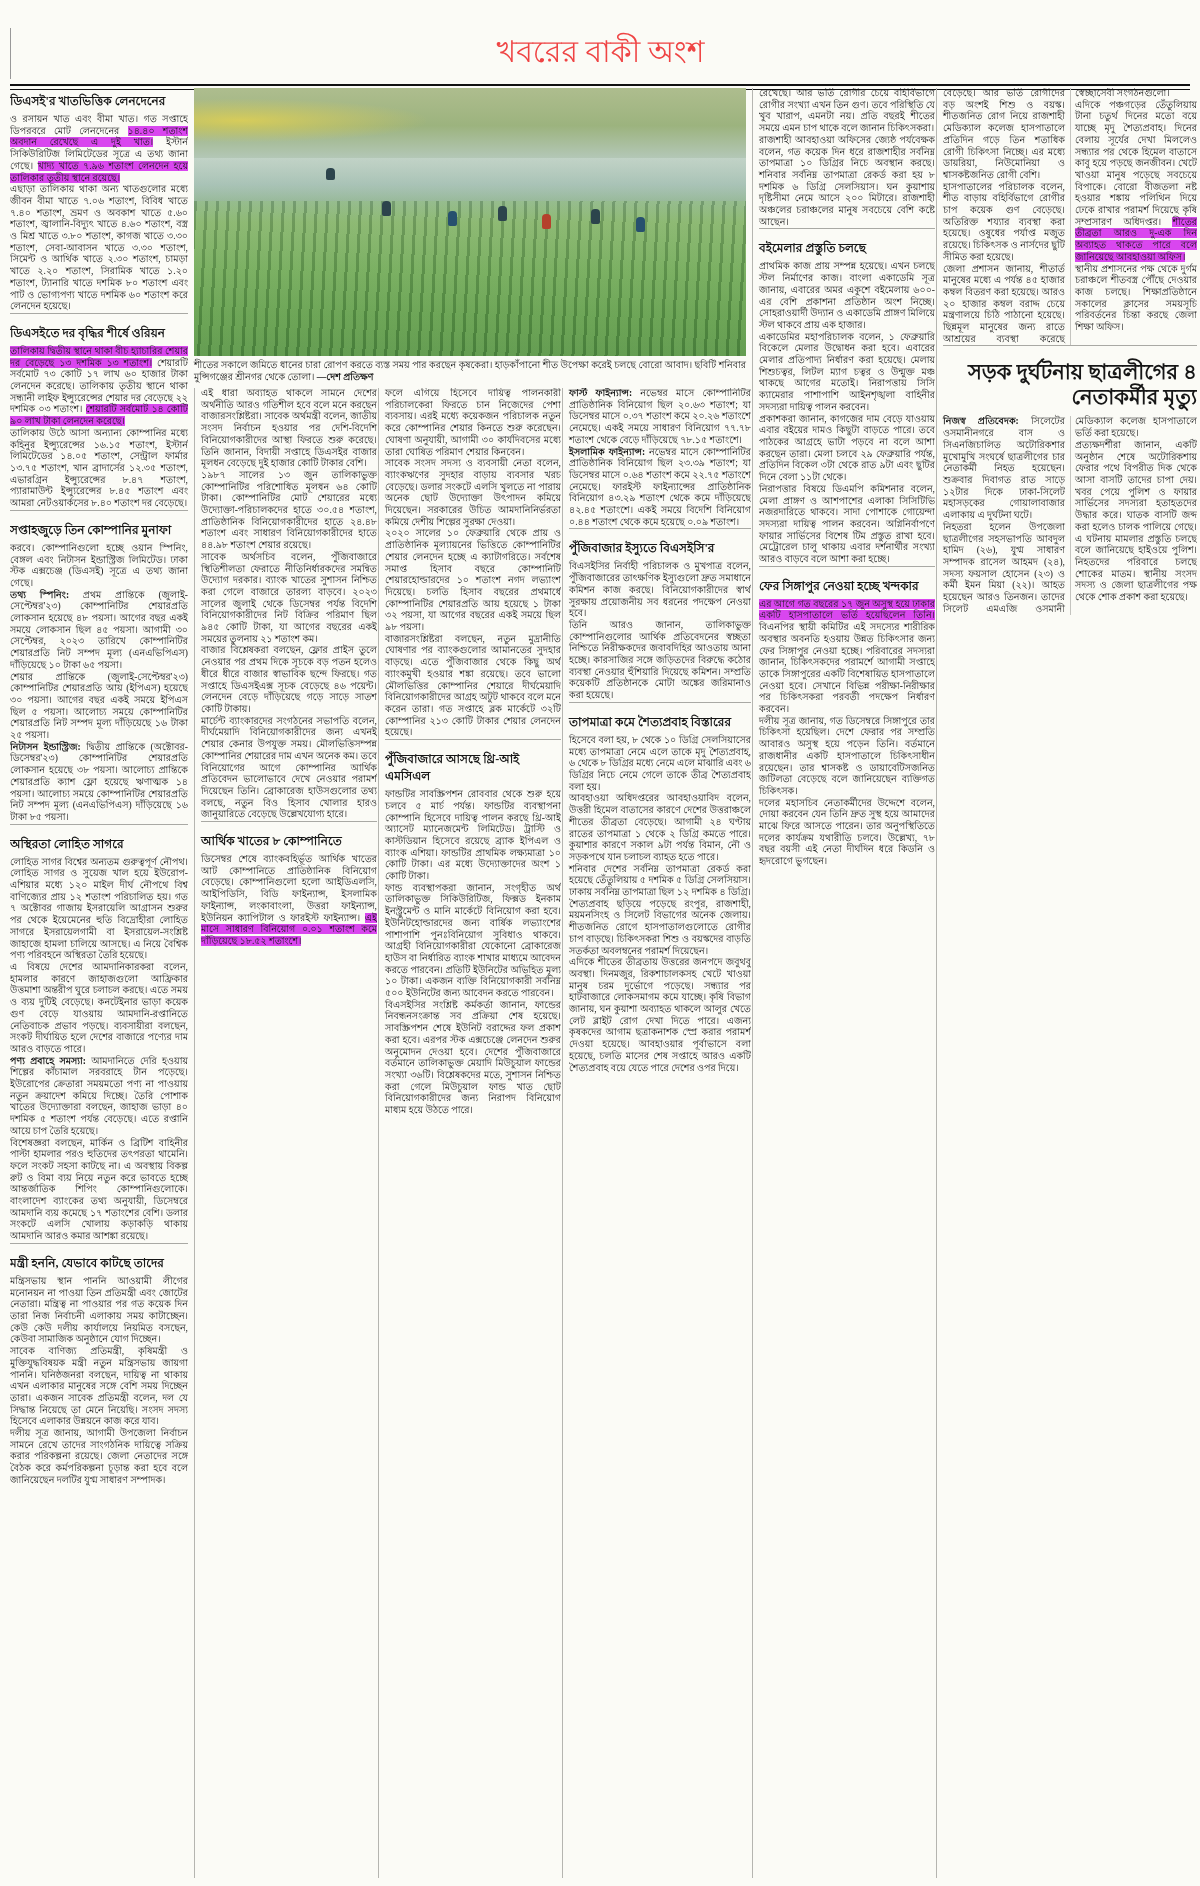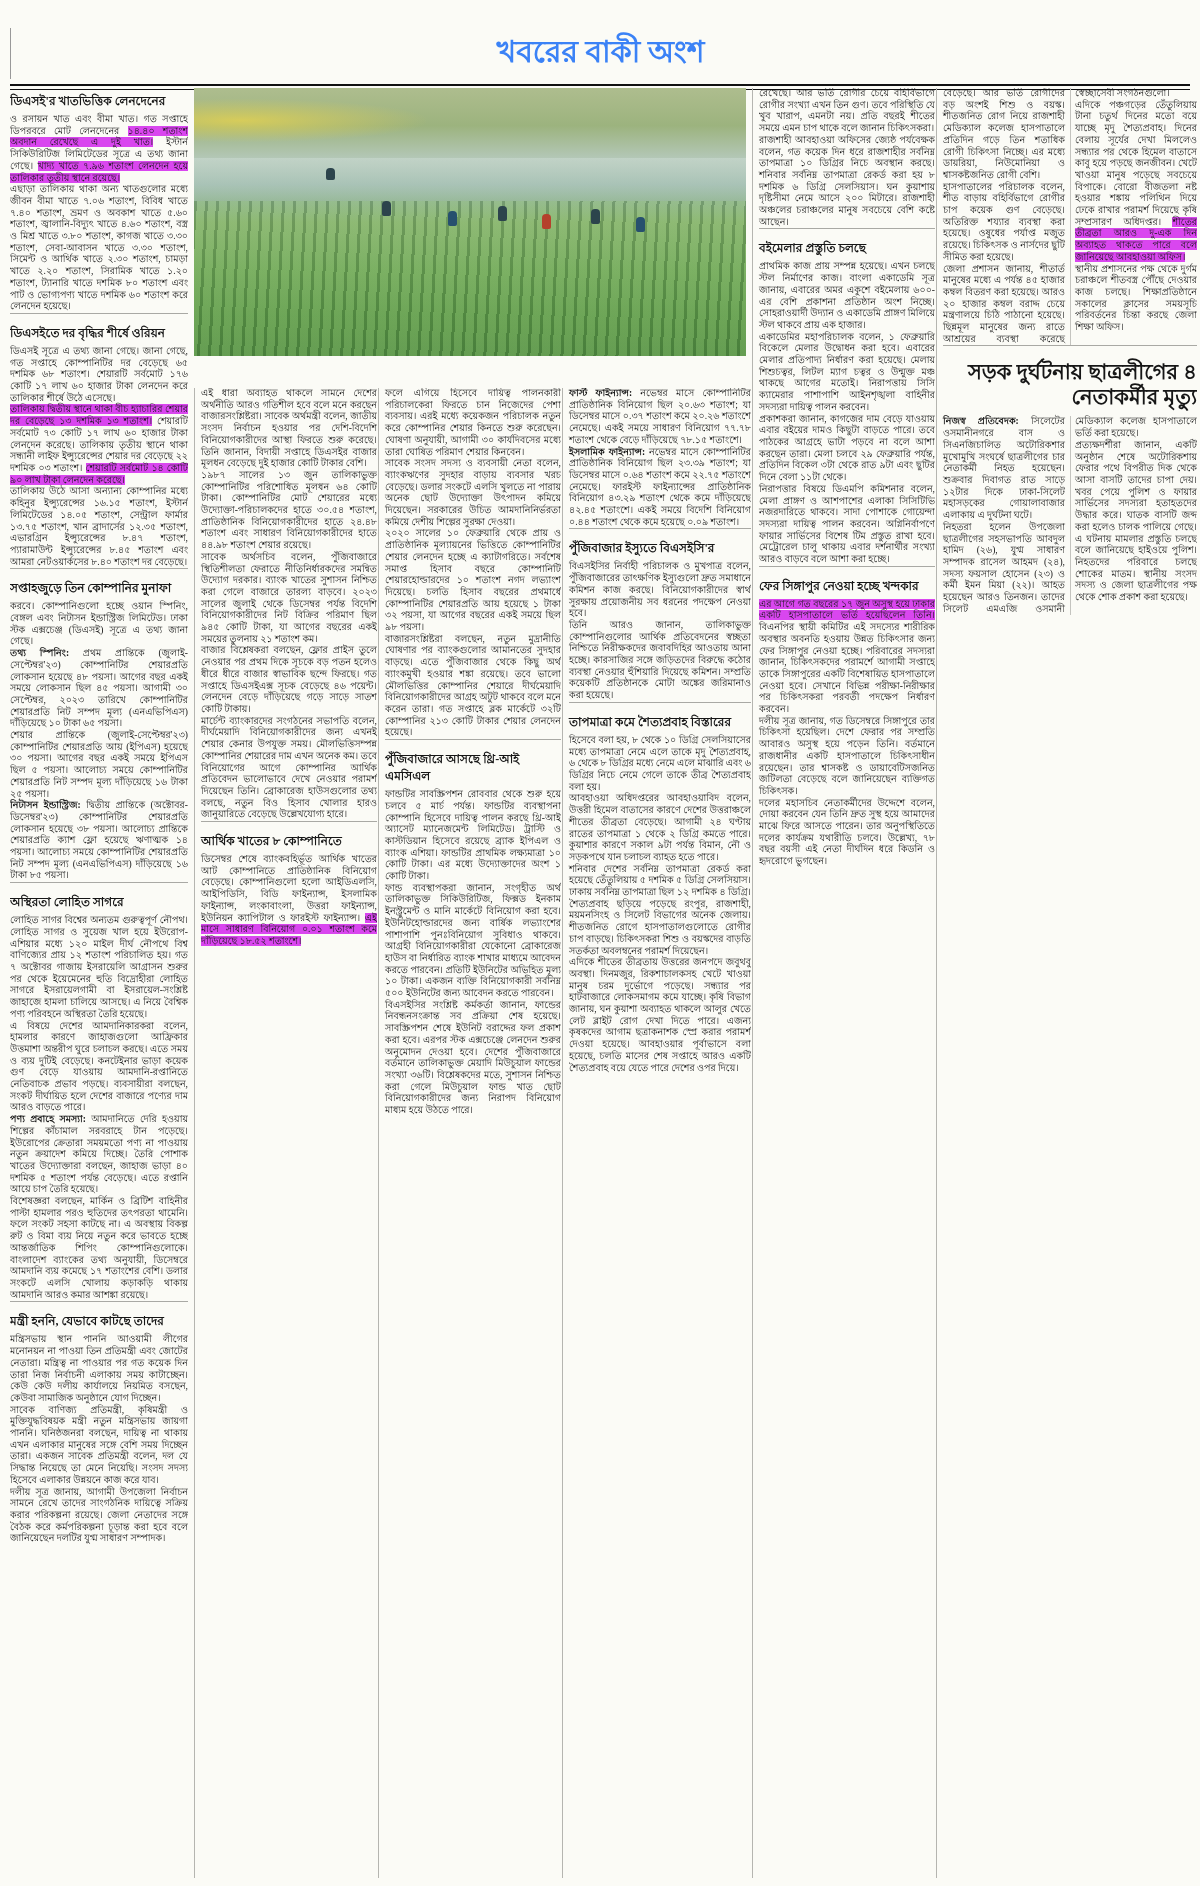--- a/index.html
+++ b/index.html
@@ -7,21 +7,21 @@
         font-family:"Liberation Serif","DejaVu Serif",serif;color:#161616;overflow:hidden;}
   
   .header{position:absolute;top:24px;left:10px;right:10px;height:58px;display:flex;align-items:center;}
   .masthead{width:225px;position:relative;padding-left:4px;}
   .masthead .tagline{display:block;font-size:8px;color:#c01818;letter-spacing:.5px;}
   .masthead .title{font-size:30px;line-height:30px;font-weight:bold;color:#c01818;
         background:radial-gradient(ellipse 90% 60% at 45% 60%, #ffd90055 0%, transparent 70%);
         display:inline-block;padding:0 6px 0 0;}
   .masthead .subtitle{font-size:8px;letter-spacing:2.5px;color:#222;}
   .head-center{flex:1;text-align:center;border-left:1px solid #999;}
-  .section-title{font-size:30px;font-weight:bold;color:#3b82f6;}
+  .section-title{font-size:30px;font-weight:normal;color:#ef4444;}
   .head-right{display:flex;align-items:center;gap:10px;white-space:nowrap;}
   .date-line{font-size:13px;font-weight:bold;color:#222;}
   .page-no-box{width:30px;height:30px;border:3px double #111;display:flex;align-items:center;
         justify-content:center;font-size:18px;font-weight:bold;}
   .head-rule{position:absolute;top:84px;left:10px;right:10px;height:3px;
         border-top:2px solid #111;border-bottom:1px solid #111;}
   
   .col{position:absolute;overflow:hidden;}
   .col.sep{border-left:1px solid #b5b5b0;padding-left:6px;}
   .body-text{font-size:9.5px;line-height:11.7px;text-align:justify;white-space:pre-line;}
@@ -69,22 +69,21 @@
   <main>
 
     <div class="col" id="col1">
       <section class="art">
         <h2 class="headline">ডিএসই'র খাতভিত্তিক লেনদেনের</h2>
         <div class="body-text"><span>ও রসায়ন খাত এবং বীমা খাত। গত সপ্তাহে ডিপরবরে মোট লেনদেনের </span><span class="hl">১৪.৪০ শতাংশ অবদান রেখেছে এ দুই খাত।</span><span> ইস্টার্ন সিকিউরিটিজ লিমিটেডের সূত্রে এ তথ্য জানা গেছে। </span><span class="hl">খাদ্য খাতে ৭.৯৬ শতাংশ লেনদেন হয়ে তালিকার তৃতীয় স্থানে রয়েছে।</span><span>
 এছাড়া তালিকায় থাকা অন্য খাতগুলোর মধ্যে জীবন বীমা খাতে ৭.০৬ শতাংশ, বিবিধ খাতে ৭.৪০ শতাংশ, ভ্রমণ ও অবকাশ খাতে ৫.৬০ শতাংশ, জ্বালানি-বিদ্যুৎ খাতে ৪.৬০ শতাংশ, বস্ত্র ও মিশ্র খাতে ৩.৮০ শতাংশ, কাগজ খাতে ৩.৩০ শতাংশ, সেবা-আবাসন খাতে ৩.৩০ শতাংশ, সিমেন্ট ও আর্থিক খাতে ২.৩০ শতাংশ, চামড়া খাতে ২.২০ শতাংশ, সিরামিক খাতে ১.২০ শতাংশ, ট্যানারি খাতে দশমিক ৮০ শতাংশ এবং পাট ও ভোগ্যপণ্য খাতে দশমিক ৬০ শতাংশ করে লেনদেন হয়েছে।</span></div>
       </section>
       <section class="art">
         <h2 class="headline">ডিএসইতে দর বৃদ্ধির শীর্ষে ওরিয়ন</h2>
-        <div class="body-text"><span>ডিএসই সূত্রে এ তথ্য জানা গেছে। জানা গেছে, গত সপ্তাহে কোম্পানিটির দর বেড়েছে ৬৫ দশমিক ৬৮ শতাংশ। শেয়ারটি সর্বমোট ১৭৬ কোটি ১৭ লাখ ৬০ হাজার টাকা লেনদেন করে তালিকার শীর্ষে উঠে এসেছে।
-</span><span class="hl">তালিকায় দ্বিতীয় স্থানে থাকা বীচ হ্যাচারির শেয়ার দর বেড়েছে ১৩ দশমিক ১৩ শতাংশ।</span><span> শেয়ারটি সর্বমোট ৭৩ কোটি ১৭ লাখ ৬০ হাজার টাকা লেনদেন করেছে। তালিকায় তৃতীয় স্থানে থাকা সন্ধানী লাইফ ইন্স্যুরেন্সের শেয়ার দর বেড়েছে ২২ দশমিক ০৩ শতাংশ। </span><span class="hl">শেয়ারটি সর্বমোট ১৪ কোটি ৯০ লাখ টাকা লেনদেন করেছে।</span><span>
+        <div class="body-text"><span class="hl">তালিকায় দ্বিতীয় স্থানে থাকা বীচ হ্যাচারির শেয়ার দর বেড়েছে ১৩ দশমিক ১৩ শতাংশ।</span><span> শেয়ারটি সর্বমোট ৭৩ কোটি ১৭ লাখ ৬০ হাজার টাকা লেনদেন করেছে। তালিকায় তৃতীয় স্থানে থাকা সন্ধানী লাইফ ইন্স্যুরেন্সের শেয়ার দর বেড়েছে ২২ দশমিক ০৩ শতাংশ। </span><span class="hl">শেয়ারটি সর্বমোট ১৪ কোটি ৯০ লাখ টাকা লেনদেন করেছে।</span><span>
 তালিকায় উঠে আসা অন্যান্য কোম্পানির মধ্যে কহিনুর ইন্স্যুরেন্সের ১৬.১৫ শতাংশ, ইস্টার্ন লিমিটেডের ১৪.০৫ শতাংশ, সেন্ট্রাল ফার্মার ১৩.৭৫ শতাংশ, খান ব্রাদার্সের ১২.৩৫ শতাংশ, এভারগ্রিন ইন্স্যুরেন্সের ৮.৪৭ শতাংশ, প্যারামাউন্ট ইন্স্যুরেন্সের ৮.৪৫ শতাংশ এবং আমরা নেটওয়ার্কসের ৮.৪০ শতাংশ দর বেড়েছে।</span></div>
       </section>
       <section class="art">
         <h2 class="headline">সপ্তাহজুড়ে তিন কোম্পানির মুনাফা</h2>
         <div class="body-text"><span>করবে। কোম্পানিগুলো হচ্ছে ওয়ান স্পিনিং, বেঙ্গল এবং নিটাসন ইন্ডাস্ট্রিজ লিমিটেড। ঢাকা স্টক এক্সচেঞ্জ (ডিএসই) সূত্রে এ তথ্য জানা গেছে।
 </span><span class="b">তথ্য স্পিনিং:</span><span> প্রথম প্রান্তিকে (জুলাই-সেপ্টেম্বর'২৩) কোম্পানিটির শেয়ারপ্রতি লোকসান হয়েছে ৪৮ পয়সা। আগের বছর একই সময়ে লোকসান ছিল ৪৫ পয়সা। আগামী ৩০ সেপ্টেম্বর, ২০২৩ তারিখে কোম্পানিটির শেয়ারপ্রতি নিট সম্পদ মূল্য (এনএভিপিএস) দাঁড়িয়েছে ১০ টাকা ৬৫ পয়সা।
 শেয়ার প্রান্তিকে (জুলাই-সেপ্টেম্বর'২৩) কোম্পানিটির শেয়ারপ্রতি আয় (ইপিএস) হয়েছে ৩০ পয়সা। আগের বছর একই সময়ে ইপিএস ছিল ৫ পয়সা। আলোচ্য সময়ে কোম্পানিটির শেয়ারপ্রতি নিট সম্পদ মূল্য দাঁড়িয়েছে ১৬ টাকা ২৫ পয়সা।
 </span><span class="b">নিটাসন ইন্ডাস্ট্রিজ:</span><span> দ্বিতীয় প্রান্তিকে (অক্টোবর-ডিসেম্বর'২৩) কোম্পানিটির শেয়ারপ্রতি লোকসান হয়েছে ৩৮ পয়সা। আলোচ্য প্রান্তিকে শেয়ারপ্রতি ক্যাশ ফ্লো হয়েছে ঋণাত্মক ১৪ পয়সা। আলোচ্য সময়ে কোম্পানিটির শেয়ারপ্রতি নিট সম্পদ মূল্য (এনএভিপিএস) দাঁড়িয়েছে ১৬ টাকা ৮৫ পয়সা।</span></div>
       </section>
       <section class="art">
@@ -108,20 +107,24 @@
         <div class="water"></div>
         <div class="rows"></div>
         <div class="figure" style="left:34%;top:42%"></div>
         <div class="figure blue" style="left:46%;top:46%"></div>
         <div class="figure" style="left:55%;top:44%"></div>
         <div class="figure red" style="left:63%;top:47%"></div>
         <div class="figure" style="left:72%;top:45%"></div>
         <div class="figure blue" style="left:80%;top:48%"></div>
         <div class="figure" style="left:24%;top:30%;height:12px"></div>
       </div>
+      <figcaption class="caption">
+        <span>শীতের সকালে জমিতে ধানের চারা রোপণ করতে ব্যস্ত সময় পার করছেন কৃষকেরা। হাড়কাঁপানো শীত উপেক্ষা করেই চলছে বোরো আবাদ। ছবিটি শনিবার মুন্সিগঞ্জের শ্রীনগর থেকে তোলা।</span>
+        <span class="b">—দেশ প্রতিক্ষণ</span>
+      </figcaption>
     </figure>
 
     <div class="col sep" id="col2">
       <section class="art">
         <div class="body-text"><span>এই ধারা অব্যাহত থাকলে সামনে দেশের অর্থনীতি আরও গতিশীল হবে বলে মনে করছেন বাজারসংশ্লিষ্টরা। সাবেক অর্থমন্ত্রী বলেন, জাতীয় সংসদ নির্বাচন হওয়ার পর দেশি-বিদেশি বিনিয়োগকারীদের আস্থা ফিরতে শুরু করেছে। তিনি জানান, বিদায়ী সপ্তাহে ডিএসইর বাজার মূলধন বেড়েছে দুই হাজার কোটি টাকার বেশি।
 ১৯৮৭ সালের ১৩ জুন তালিকাভুক্ত কোম্পানিটির পরিশোধিত মূলধন ৬৪ কোটি টাকা। কোম্পানিটির মোট শেয়ারের মধ্যে উদ্যোক্তা-পরিচালকদের হাতে ৩০.৫৪ শতাংশ, প্রাতিষ্ঠানিক বিনিয়োগকারীদের হাতে ২৪.৪৮ শতাংশ এবং সাধারণ বিনিয়োগকারীদের হাতে ৪৪.৯৮ শতাংশ শেয়ার রয়েছে।
 সাবেক অর্থসচিব বলেন, পুঁজিবাজারে স্থিতিশীলতা ফেরাতে নীতিনির্ধারকদের সমন্বিত উদ্যোগ দরকার। ব্যাংক খাতের সুশাসন নিশ্চিত করা গেলে বাজারে তারল্য বাড়বে। ২০২৩ সালের জুলাই থেকে ডিসেম্বর পর্যন্ত বিদেশি বিনিয়োগকারীদের নিট বিক্রির পরিমাণ ছিল ৯৪৫ কোটি টাকা, যা আগের বছরের একই সময়ের তুলনায় ২১ শতাংশ কম।
 বাজার বিশ্লেষকরা বলছেন, ফ্লোর প্রাইস তুলে নেওয়ার পর প্রথম দিকে সূচকে বড় পতন হলেও ধীরে ধীরে বাজার স্বাভাবিক ছন্দে ফিরছে। গত সপ্তাহে ডিএসইএক্স সূচক বেড়েছে ৪৬ পয়েন্ট। লেনদেন বেড়ে দাঁড়িয়েছে গড়ে সাড়ে সাতশ কোটি টাকায়।
 মার্চেন্ট ব্যাংকারদের সংগঠনের সভাপতি বলেন, দীর্ঘমেয়াদি বিনিয়োগকারীদের জন্য এখনই শেয়ার কেনার উপযুক্ত সময়। মৌলভিত্তিসম্পন্ন কোম্পানির শেয়ারের দাম এখন অনেক কম। তবে বিনিয়োগের আগে কোম্পানির আর্থিক প্রতিবেদন ভালোভাবে দেখে নেওয়ার পরামর্শ দিয়েছেন তিনি। ব্রোকারেজ হাউসগুলোর তথ্য বলছে, নতুন বিও হিসাব খোলার হারও জানুয়ারিতে বেড়েছে উল্লেখযোগ্য হারে।</span></div>
       </section>

